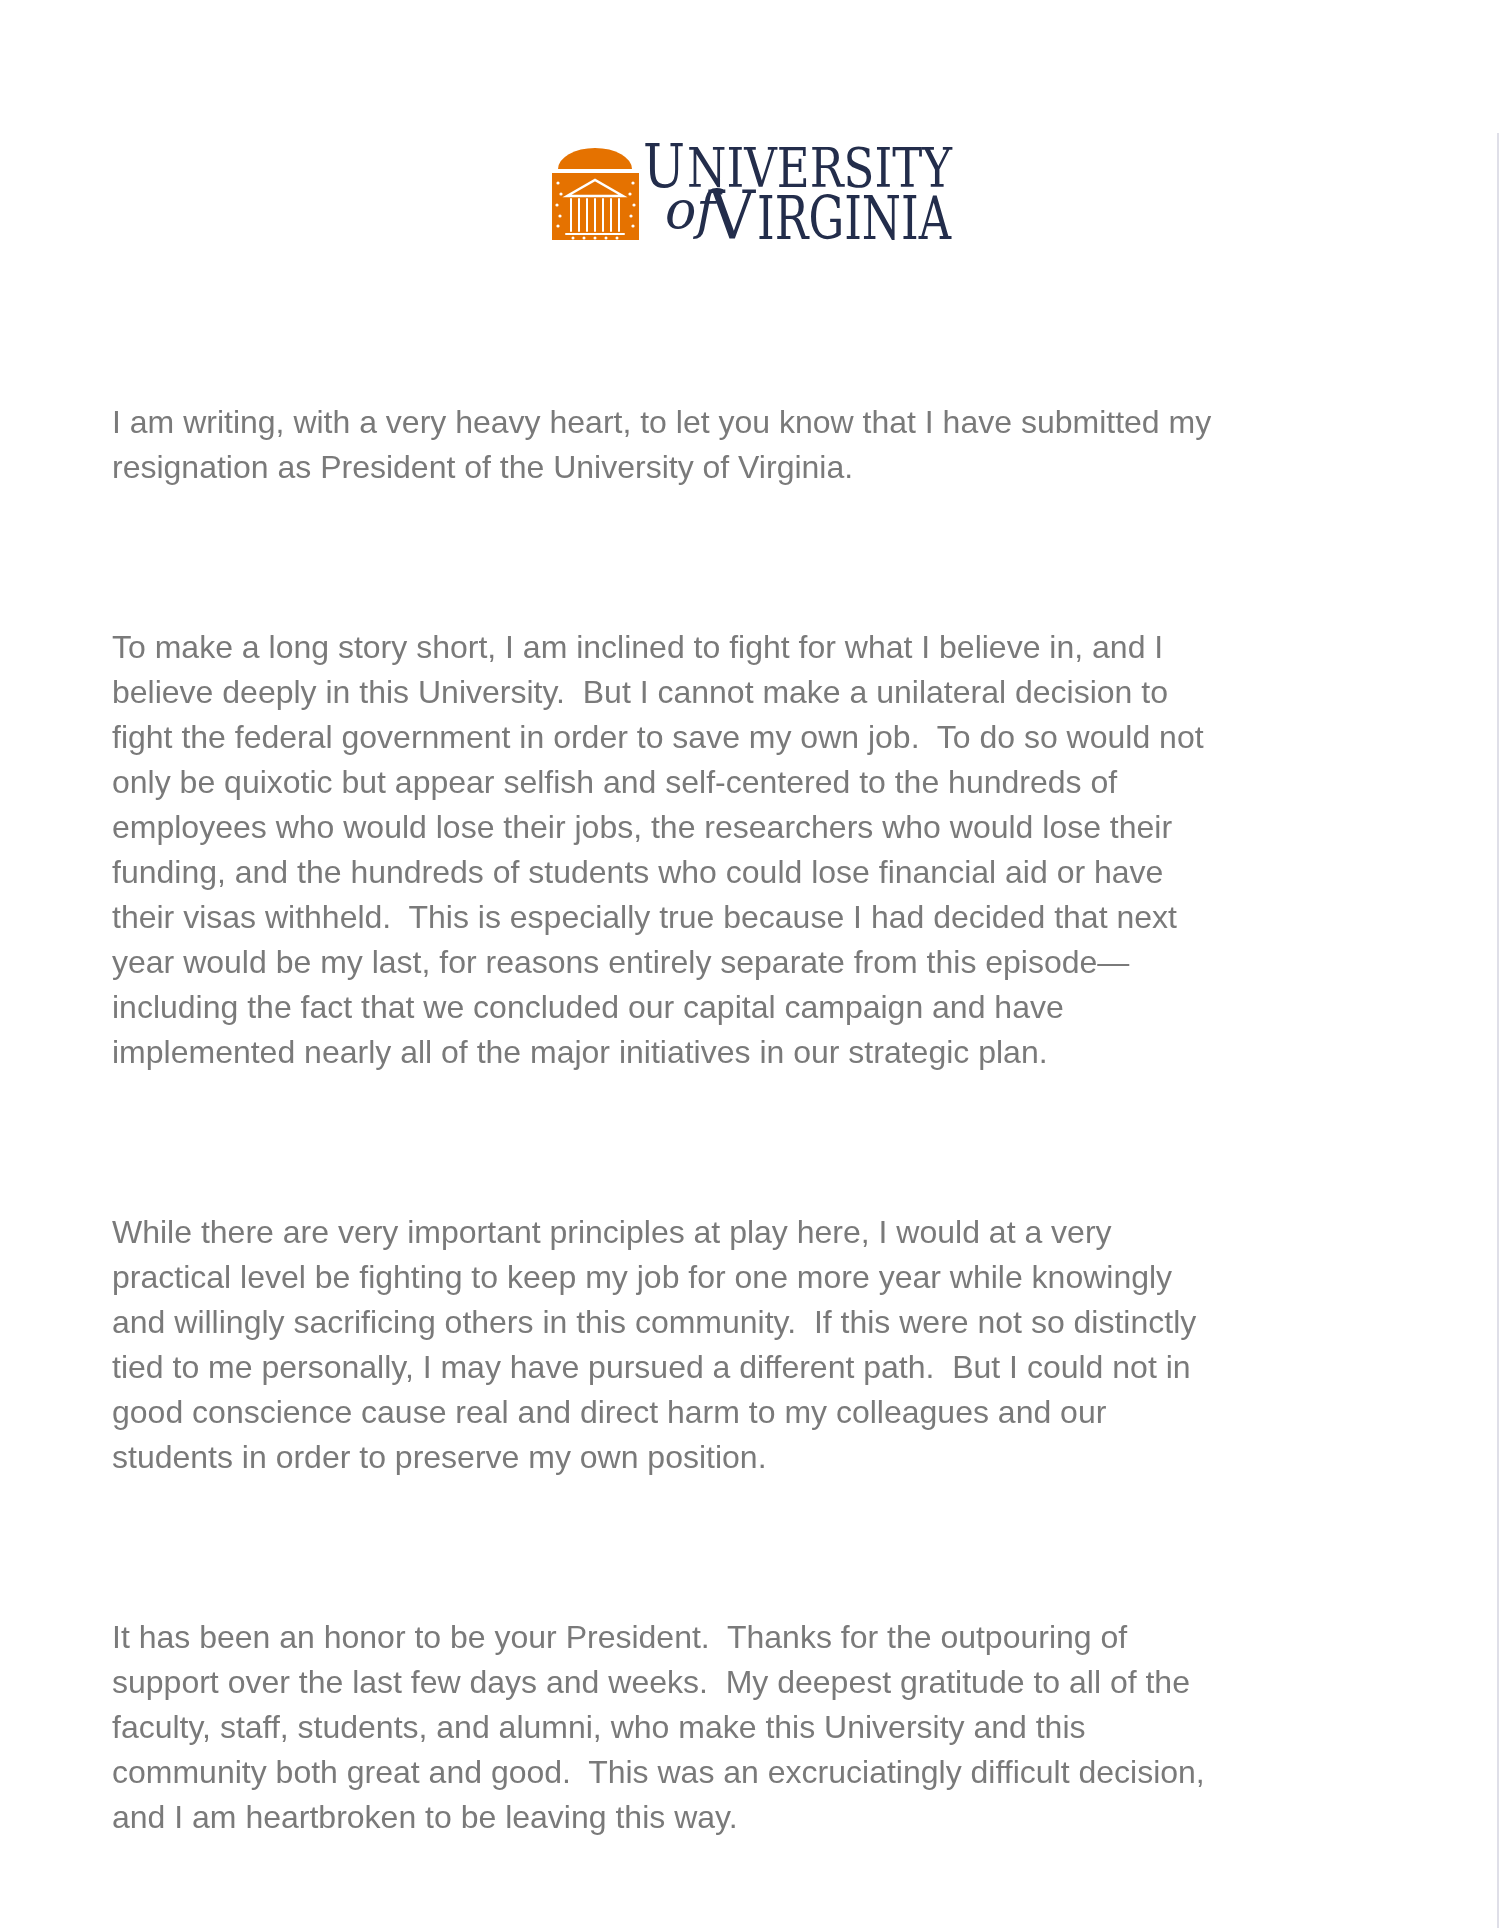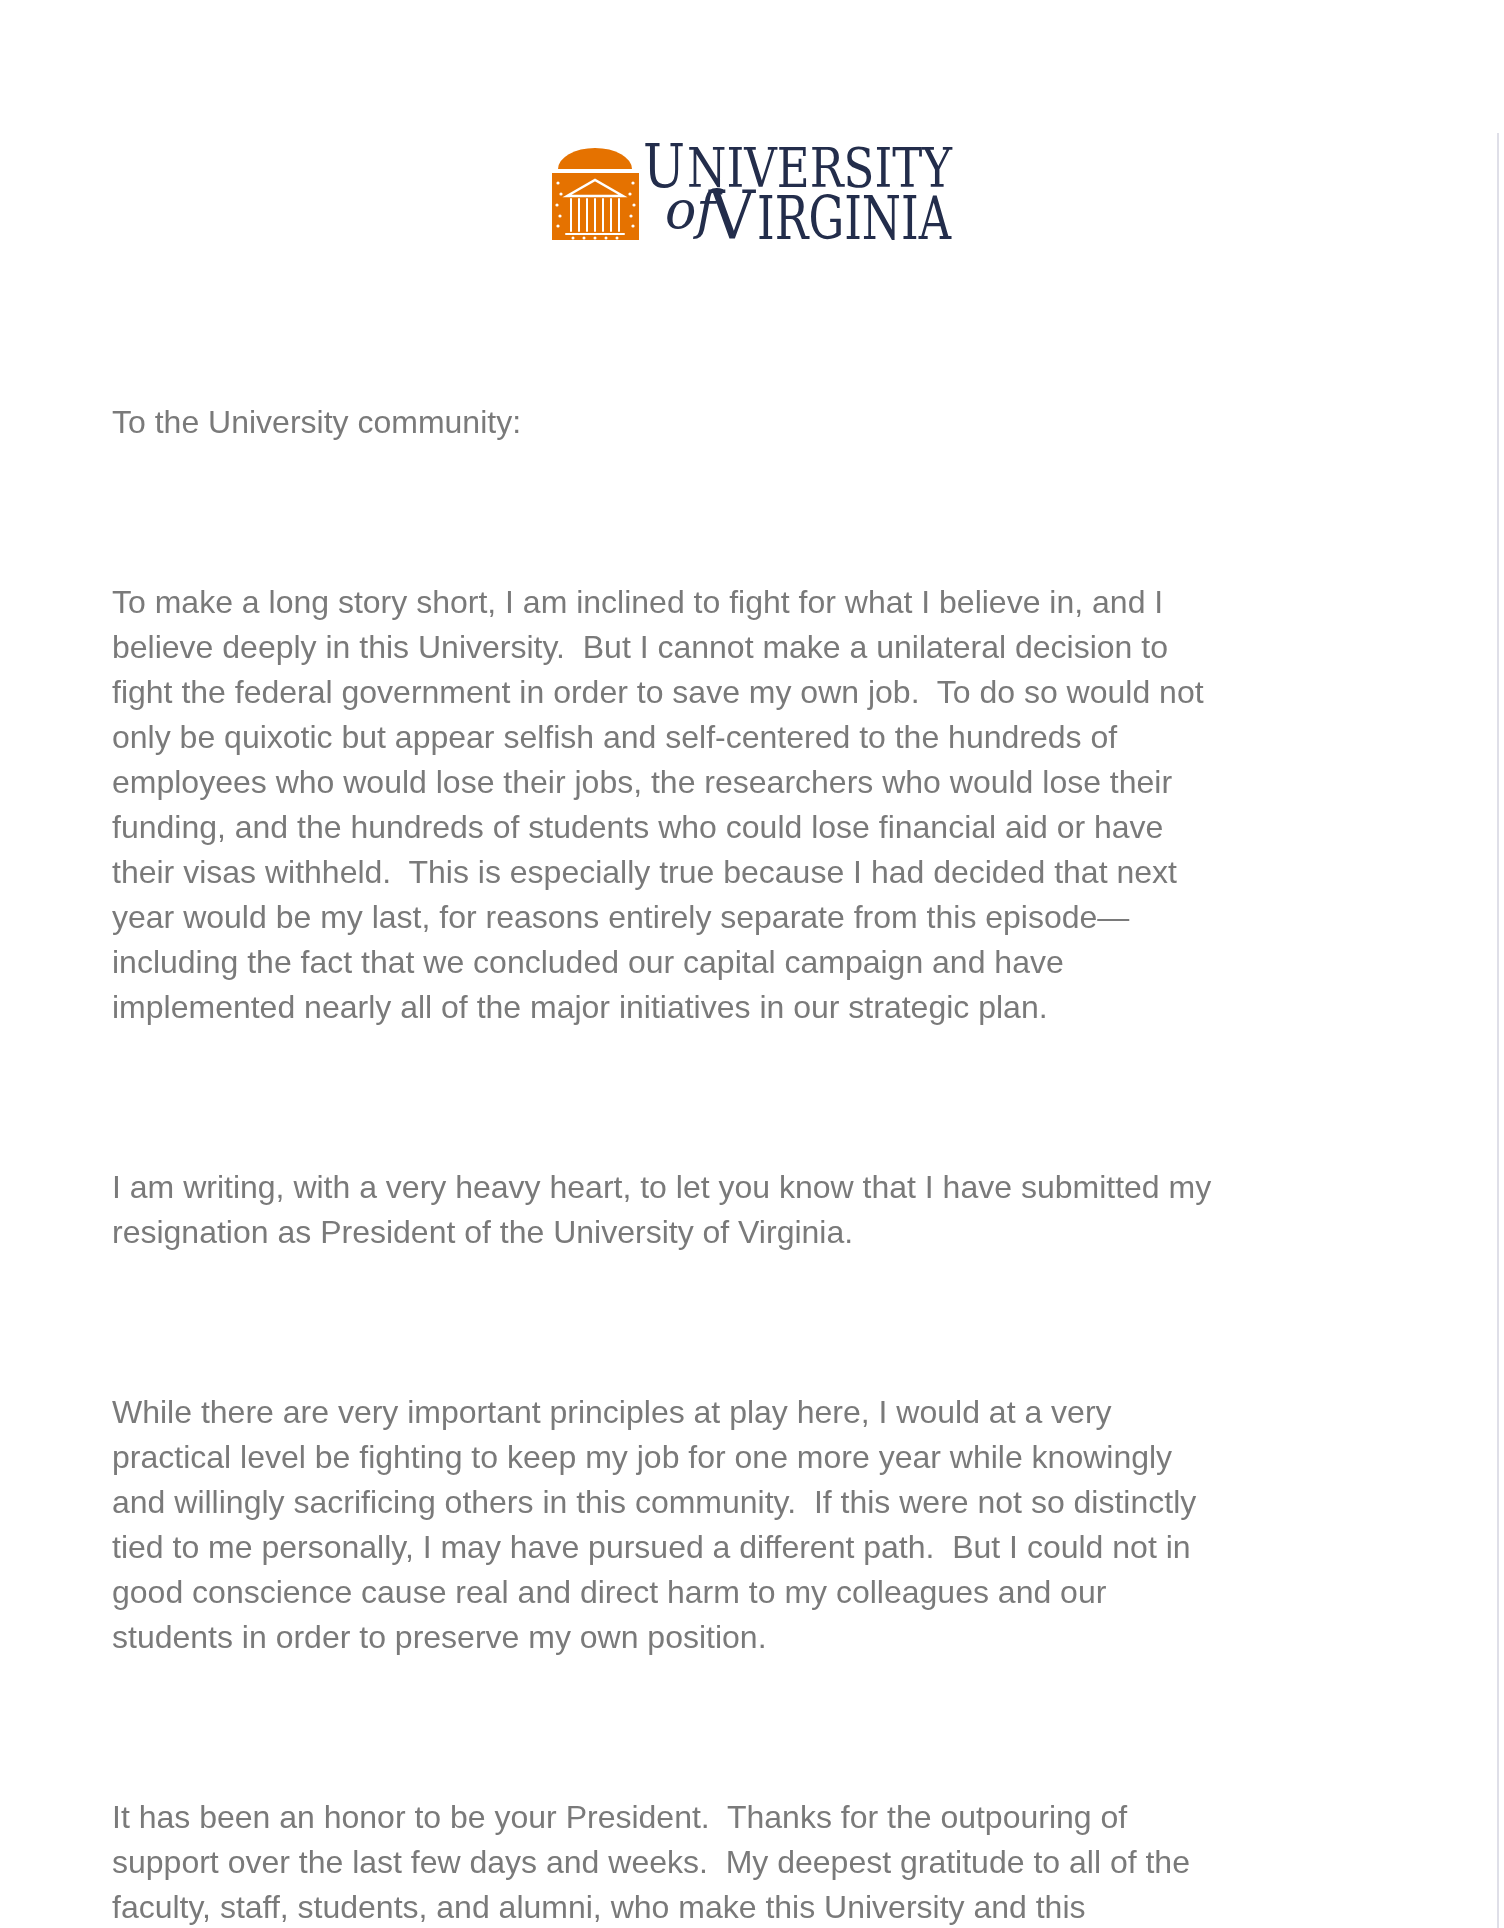--- a/index.html
+++ b/index.html
@@ -82,33 +82,32 @@
         <text x="92" y="54" font-size="60" textLength="42" lengthAdjust="spacingAndGlyphs">U</text>
         <text x="136" y="54" font-size="55" textLength="265" lengthAdjust="spacingAndGlyphs">NIVERSITY</text>
         <text x="114" y="95" font-size="52" font-style="italic">of</text>
         <text x="158" y="106" font-size="68" textLength="46" lengthAdjust="spacingAndGlyphs">V</text>
         <text x="206" y="106" font-size="60" textLength="194" lengthAdjust="spacingAndGlyphs">IRGINIA</text>
       </g>
     </svg>
   </div>
 
   <main class="letter">
-    <p>To the University community:</p>
+    <p>I am writing, with a very heavy heart, to let you know that I have submitted my
+resignation as President of the University of Virginia.</p>
     <p>To make a long story short, I am inclined to fight for what I believe in, and I
 believe deeply in this University.  But I cannot make a unilateral decision to
 fight the federal government in order to save my own job.  To do so would not
 only be quixotic but appear selfish and self-centered to the hundreds of
 employees who would lose their jobs, the researchers who would lose their
 funding, and the hundreds of students who could lose financial aid or have
 their visas withheld.  This is especially true because I had decided that next
 year would be my last, for reasons entirely separate from this episode—
 including the fact that we concluded our capital campaign and have
 implemented nearly all of the major initiatives in our strategic plan.</p>
-    <p>I am writing, with a very heavy heart, to let you know that I have submitted my
-resignation as President of the University of Virginia.</p>
     <p>While there are very important principles at play here, I would at a very
 practical level be fighting to keep my job for one more year while knowingly
 and willingly sacrificing others in this community.  If this were not so distinctly
 tied to me personally, I may have pursued a different path.  But I could not in
 good conscience cause real and direct harm to my colleagues and our
 students in order to preserve my own position.</p>
     <p>It has been an honor to be your President.  Thanks for the outpouring of
 support over the last few days and weeks.  My deepest gratitude to all of the
 faculty, staff, students, and alumni, who make this University and this
 community both great and good.  This was an excruciatingly difficult decision,

